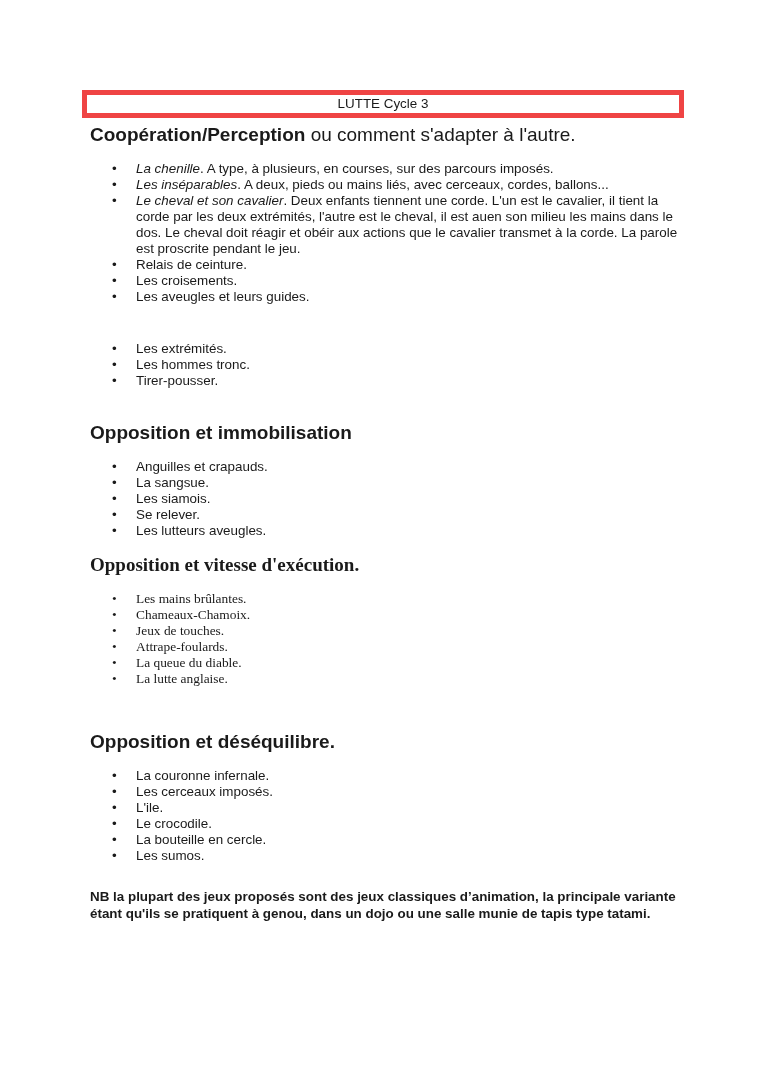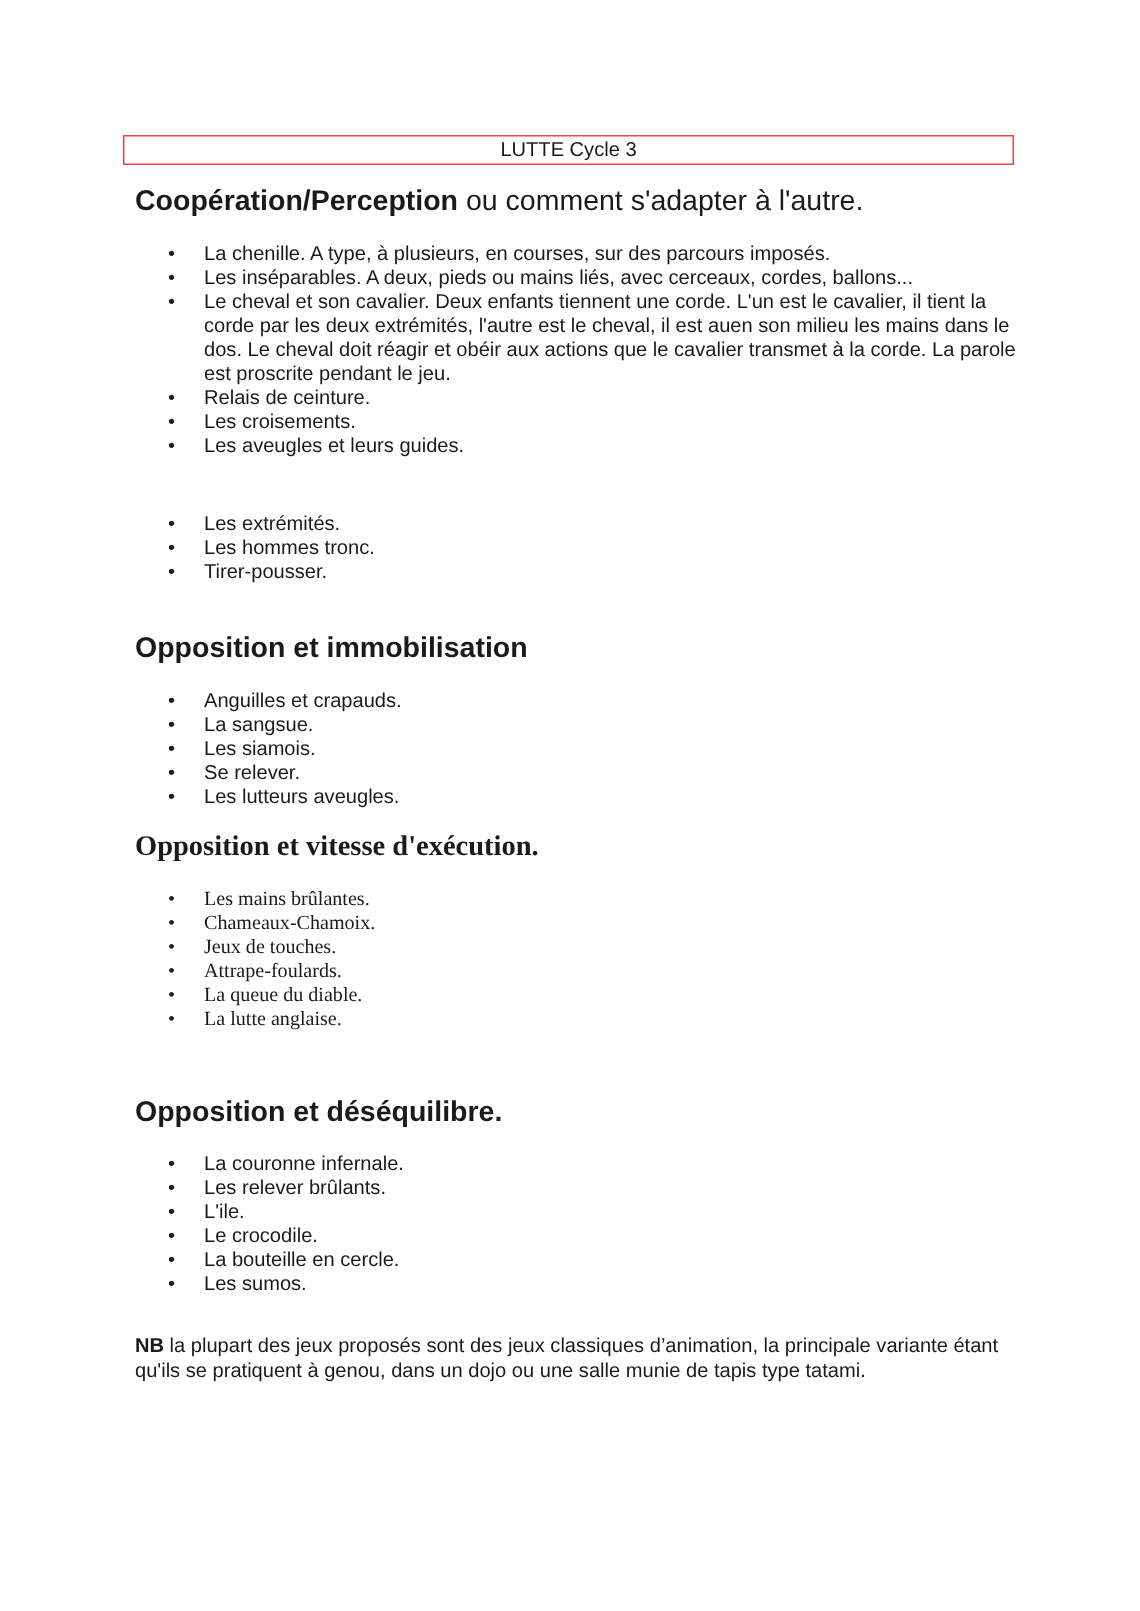--- a/index.html
+++ b/index.html
@@ -22,21 +22,21 @@
       left: 0; top: 0;
       width: 760px;
       height: 1074px;
     }
     .title-box {
       position: absolute;
       left: 82px;
       top: 90px;
       width: 592px;
       height: 18px;
-      border: 1px solid #ef4444;
+      border: 5px solid #ef4444;
       text-align: center;
       line-height: 18px;
       font-size: 13.4px;
     }
     .section {
       position: absolute;
       left: 90px;
       width: 590px;
     }
     .heading {
@@ -53,27 +53,28 @@
     ul.bullets li {
       position: relative;
       padding-left: 46px;
       line-height: 16px;
     }
     ul.bullets li .dot {
       position: absolute;
       left: 22px;
       top: 0;
     }
-    .it { }
+    .it { font-style: italic; }
     .nb {
       position: absolute;
       left: 90px;
       top: 888px;
       width: 590px;
       line-height: 17px;
+      font-weight: bold;
     }
   </style>
 </head>
 <body>
 
 <div class="page">
 
   <div class="title-box">
     <span>LUTTE Cycle 3</span>
   </div>
@@ -118,21 +119,21 @@
       <li><span class="dot">•</span><span>Attrape-foulards.</span></li>
       <li><span class="dot">•</span><span>La queue du diable.</span></li>
       <li><span class="dot">•</span><span>La lutte anglaise.</span></li>
     </ul>
   </div>
 
   <div class="section" style="top:706px;margin-top:28px;">
     <p class="heading"><b>Opposition et déséquilibre.</b></p>
     <ul class="bullets" style="margin-top:18px;">
       <li><span class="dot">•</span><span>La couronne infernale.</span></li>
-      <li><span class="dot">•</span><span>Les relever brûlants.</span></li>
+      <li><span class="dot">•</span><span>Les cerceaux imposés.</span></li>
       <li><span class="dot">•</span><span>L'ile.</span></li>
       <li><span class="dot">•</span><span>Le crocodile.</span></li>
       <li><span class="dot">•</span><span>La bouteille en cercle.</span></li>
       <li><span class="dot">•</span><span>Les sumos.</span></li>
     </ul>
   </div>
 
   <p class="nb" style="margin:0;"><b>NB</b><span> la plupart des jeux proposés sont des jeux classiques d’animation, la principale variante étant qu'ils se pratiquent à genou, dans un dojo ou une salle munie de tapis type tatami.</span></p>
 
 </div>

